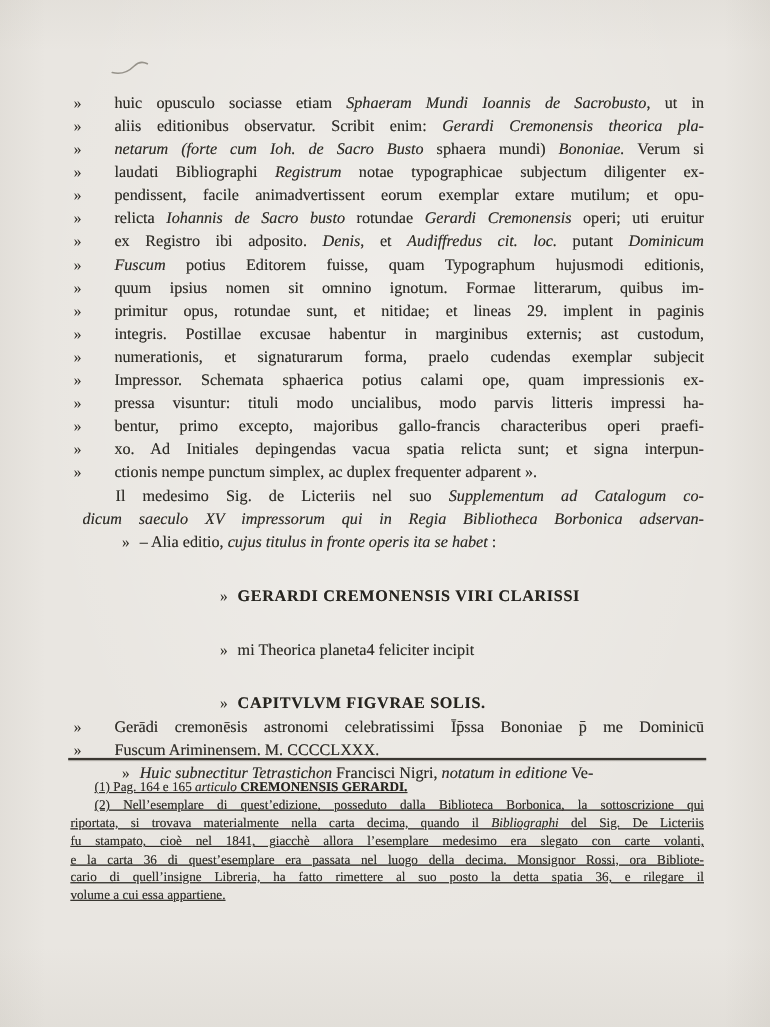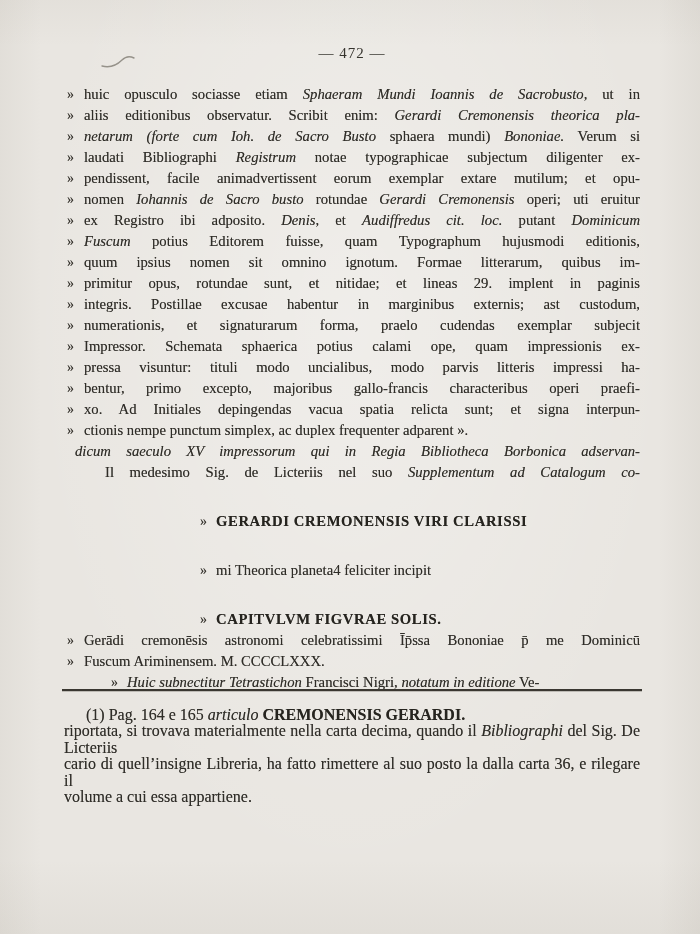--- a/index.html
+++ b/index.html
@@ -26,28 +26,29 @@
     font-size:14.7px;line-height:21px;
     text-shadow:0 0 0.5px rgba(47,45,40,0.55);
   }
   .fn-rule{
     position:absolute;top:689px;left:62px;width:580px;height:2px;
     background:#3a3731;border:none;margin:0;
     box-shadow:0 1px 0 rgba(58,55,49,0.25);
   }
   .fn-block{
     position:absolute;top:707px;left:64px;width:576px;
-    font-size:16px;line-height:16.4px;
+    font-size:12px;line-height:16.4px;
     text-shadow:0 0 0.4px rgba(47,45,40,0.5);
+    text-decoration:underline;
   }
   .line{position:relative;}
   .line .marker{font-size:0.95em;color:#38352f;}
   
   .q .marker{position:absolute;left:3px;top:0;}
-  .q .lt{display:block;margin-left:20px;}
+  .q .lt{display:block;margin-left:40px;}
   .q.just .lt{text-align:justify;text-align-last:justify;}
   
   .qi{padding-left:47px;}
   .qi .marker{margin-right:9px;}
   
   .qc{padding-left:136px;margin-top:28px;}
   .qc .marker{margin-right:9px;}
   
   .p1{padding-left:41px;}
   .p0{padding-left:11px;}
@@ -63,21 +64,20 @@
 </style>
 </head>
 <body>
 
 <div class="page">
 
   <svg class="pencil" width="48" height="20" viewBox="0 0 48 20">
     <path d="M2 14 C 10 16, 16 14, 22 8 C 26 4, 30 4, 34 6" fill="none" stroke="#96928a" stroke-width="1.4" stroke-linecap="round"></path>
   </svg>
 
-  <div class="hdr">— 472 —</div>
 
   <div class="body-block" id="body-block">
       <div class="line q just">
         <span class="marker">»</span>
         <span class="lt"><span class="s-r">huic opusculo sociasse etiam </span><span class="s-i">Sphaeram Mundi Ioannis de Sacrobusto</span><span class="s-r">, ut in</span></span>
       </div>
       <div class="line q just">
         <span class="marker">»</span>
         <span class="lt"><span class="s-r">aliis editionibus observatur. Scribit enim: </span><span class="s-i">Gerardi Cremonensis theorica pla-</span></span>
       </div>
@@ -88,21 +88,21 @@
       <div class="line q just">
         <span class="marker">»</span>
         <span class="lt"><span class="s-r">laudati Bibliographi </span><span class="s-i">Registrum</span><span class="s-r"> notae typographicae subjectum diligenter ex-</span></span>
       </div>
       <div class="line q just">
         <span class="marker">»</span>
         <span class="lt"><span class="s-r">pendissent, facile animadvertissent eorum exemplar extare mutilum; et opu-</span></span>
       </div>
       <div class="line q just">
         <span class="marker">»</span>
-        <span class="lt"><span class="s-r">nomen </span><span class="s-i">Iohannis de Sacro busto</span><span class="s-r"> rotundae </span><span class="s-i">Gerardi Cremonensis</span><span class="s-r"> operi; uti eruitur</span></span>
+        <span class="lt"><span class="s-r">relicta </span><span class="s-i">Iohannis de Sacro busto</span><span class="s-r"> rotundae </span><span class="s-i">Gerardi Cremonensis</span><span class="s-r"> operi; uti eruitur</span></span>
       </div>
       <div class="line q just">
         <span class="marker">»</span>
         <span class="lt"><span class="s-r">ex Registro ibi adposito. </span><span class="s-i">Denis</span><span class="s-r">, et </span><span class="s-i">Audiffredus cit. loc.</span><span class="s-r"> putant </span><span class="s-i">Dominicum</span></span>
       </div>
       <div class="line q just">
         <span class="marker">»</span>
         <span class="lt"><span class="s-i">Fuscum</span><span class="s-r"> potius Editorem fuisse, quam Typographum hujusmodi editionis,</span></span>
       </div>
       <div class="line q just">
@@ -134,38 +134,42 @@
         <span class="lt"><span class="s-r">bentur, primo excepto, majoribus gallo-francis characteribus operi praefi-</span></span>
       </div>
       <div class="line q just">
         <span class="marker">»</span>
         <span class="lt"><span class="s-r">xo. Ad Initiales depingendas vacua spatia relicta sunt; et signa interpun-</span></span>
       </div>
       <div class="line q">
         <span class="marker">»</span>
         <span class="lt"><span class="s-r">ctionis nempe punctum simplex, ac duplex frequenter adparent ».</span></span>
       </div>
+      <div class="line p1 just"><span class="lt"><span class="s-r">Il medesimo Sig. de Licteriis nel suo </span><span class="s-i">Supplementum ad Catalogum co-</span></span></div>
       <div class="line p0 just"><span class="lt"><span class="s-i">dicum saeculo XV impressorum qui in Regia Bibliotheca Borbonica adservan-</span></span></div>
-      <div class="line p1 just"><span class="lt"><span class="s-r">Il medesimo Sig. de Licteriis nel suo </span><span class="s-i">Supplementum ad Catalogum co-</span></span></div>
+      <div class="line qi"><span class="marker">»</span><span class="lt"><span class="s-r">– Alia editio, </span><span class="s-i">cujus titulus in fronte operis ita se habet</span><span class="s-r"> :</span></span></div>
       <div class="line qc"><span class="marker">»</span><span class="lt"><span class="s-b">GERARDI CREMONENSIS VIRI CLARISSI</span></span></div>
       <div class="line qc"><span class="marker">»</span><span class="lt"><span class="s-r">mi Theorica planeta4 feliciter incipit</span></span></div>
       <div class="line qc"><span class="marker">»</span><span class="lt"><span class="s-b">CAPITVLVM FIGVRAE SOLIS.</span></span></div>
       <div class="line q just">
         <span class="marker">»</span>
         <span class="lt"><span class="s-r">Gerādi cremonēsis astronomi celebratissimi Īp̄ssa Bononiae p̄ me Dominicū</span></span>
       </div>
       <div class="line q">
         <span class="marker">»</span>
         <span class="lt"><span class="s-r">Fuscum Ariminensem. M. CCCCLXXX.</span></span>
       </div>
       <div class="line qi"><span class="marker">»</span><span class="lt"><span class="s-i">Huic subnectitur Tetrastichon</span><span class="s-r"> Francisci Nigri, </span><span class="s-i">notatum in editione</span><span class="s-r"> Ve-</span></span></div>
     </div>
 
   <div class="fn-rule"></div>
 
   <div class="fn-block" id="fn-block">
       <div class="line fline f1"><span class="lt"><span class="s-r">(1) Pag. 164 e 165 </span><span class="s-i">articulo</span><span class="s-r"> </span><span class="s-bs">CREMONENSIS GERARDI.</span></span></div>
+      <div class="line fline f1 just"><span class="lt"><span class="s-r">(2) Nell’esemplare di quest’edizione, posseduto dalla Biblioteca Borbonica, la sottoscrizione qui</span></span></div>
       <div class="line fline f0 just"><span class="lt"><span class="s-r">riportata, si trovava materialmente nella carta decima, quando il </span><span class="s-i">Bibliographi</span><span class="s-r"> del Sig. De Licteriis</span></span></div>
-      <div class="line fline f0 just"><span class="lt"><span class="s-r">cario di quell’insigne Libreria, ha fatto rimettere al suo posto la dalla carta 36, e rilegare il</span></span></div>
+      <div class="line fline f0 just"><span class="lt"><span class="s-r">fu stampato, cioè nel 1841, giacchè allora l’esemplare medesimo era slegato con carte volanti,</span></span></div>
+      <div class="line fline f0 just"><span class="lt"><span class="s-r">e la carta 36 di quest’esemplare era passata nel luogo della decima. Monsignor Rossi, ora Bibliote-</span></span></div>
+      <div class="line fline f0 just"><span class="lt"><span class="s-r">cario di quell’insigne Libreria, ha fatto rimettere al suo posto la detta spatia 36, e rilegare il</span></span></div>
       <div class="line fline f0"><span class="lt"><span class="s-r">volume a cui essa appartiene.</span></span></div>
     </div>
 
 </div>
 
 </body></html>

